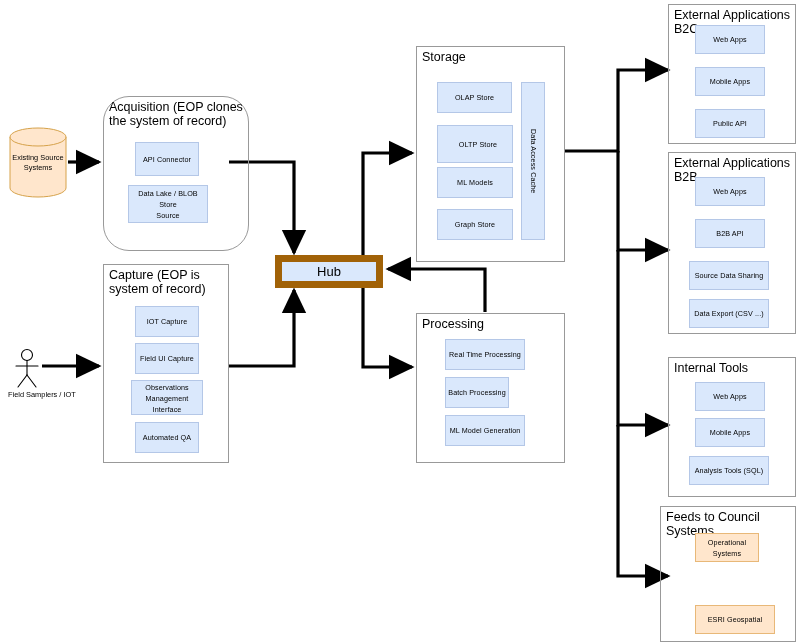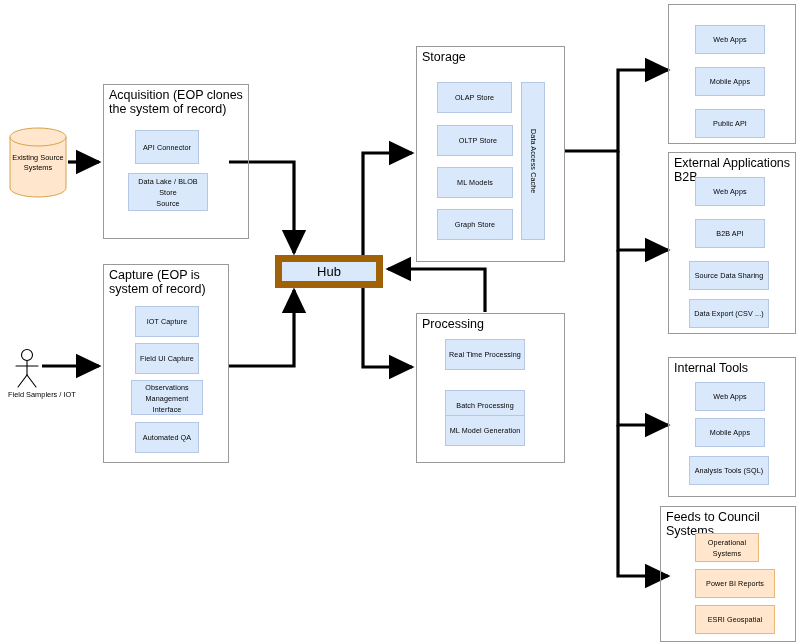--- a/index.html
+++ b/index.html
@@ -151,21 +151,21 @@
 
       <path d="M 618 425 L 618 576 L 668 576"></path>
     </g>
   </svg>
 
   <div class="cyl-label" style="left:4px; top:153px; width:68px;">Existing Source
 Systems</div>
 
   <div class="actor-label" style="left:8px; top:390px;">Field Samplers / IOT</div>
 
-  <div class="group" style="left:103px; top:84px; width:146px; height:155px;">
+  <div class="group" style="left:103px; top:96px; width:146px; height:155px;border-radius:26px;">
     <div class="group-title">Acquisition (EOP clones the system of record)</div>
     <div class="node" style="left:31px; top:45px; width:64px; height:34px;">API Connector</div>
     <div class="node two-line" style="left:24px; top:88px; width:80px; height:38px;">
       <span style="white-space:pre-line;">Data Lake / BLOB Store
 Source</span>
     </div>
   </div>
 
   <div class="group" style="left:103px; top:264px; width:126px; height:199px;">
     <div class="group-title">Capture (EOP is system of record)</div>
@@ -174,34 +174,35 @@
     <div class="node two-line" style="left:27px; top:115px; width:72px; height:35px;text-align:center;">
       <span style="white-space:pre-line;">Observations
 Management Interface</span>
     </div>
     <div class="node" style="left:31px; top:157px; width:64px; height:31px;">Automated QA</div>
   </div>
 
   <div class="group" style="left:416px; top:46px; width:149px; height:216px;">
     <div class="group-title">Storage</div>
     <div class="node" style="left:20px; top:35px; width:75px; height:31px;">OLAP Store</div>
-    <div class="node" style="left:20px; top:78px; width:76px; height:31px;padding-left:8px;">OLTP Store</div>
+    <div class="node" style="left:20px; top:78px; width:76px; height:38px;padding-left:8px;">OLTP Store</div>
     <div class="node" style="left:20px; top:120px; width:76px; height:31px;">ML Models</div>
     <div class="node" style="left:20px; top:162px; width:76px; height:31px;">Graph Store</div>
     <div class="node vert" style="left:104px; top:35px; width:24px; height:158px;">Data Access Cache</div>
   </div>
 
   <div class="group" style="left:416px; top:313px; width:149px; height:150px;">
     <div class="group-title">Processing</div>
     <div class="node" style="left:28px; top:25px; width:80px; height:31px;">Real Time Processing</div>
-    <div class="node" style="left:28px; top:76px; width:80px; height:31px;">Batch Processing</div>
+    <div class="node" style="left:28px; top:63px; width:64px; height:31px;">Batch Processing</div>
     <div class="node" style="left:28px; top:101px; width:80px; height:31px;">ML Model Generation</div>
   </div>
 
   <div class="group" style="left:668px; top:4px; width:128px; height:140px;">
+    <div class="group-title">External Applications B2C</div>
     <div class="node" style="left:26px; top:20px; width:70px; height:29px;">Web Apps</div>
     <div class="node" style="left:26px; top:62px; width:70px; height:29px;">Mobile Apps</div>
     <div class="node" style="left:26px; top:104px; width:70px; height:29px;">Public API</div>
   </div>
 
   <div class="group" style="left:668px; top:152px; width:128px; height:182px;">
     <div class="group-title">External Applications B2B</div>
     <div class="node" style="left:26px; top:24px; width:70px; height:29px;">Web Apps</div>
     <div class="node" style="left:26px; top:66px; width:70px; height:29px;">B2B API</div>
     <div class="node" style="left:20px; top:108px; width:80px; height:29px;">Source Data Sharing</div>
@@ -211,19 +212,18 @@
   <div class="group" style="left:668px; top:357px; width:128px; height:140px;">
     <div class="group-title">Internal Tools</div>
     <div class="node" style="left:26px; top:24px; width:70px; height:29px;">Web Apps</div>
     <div class="node" style="left:26px; top:60px; width:70px; height:29px;">Mobile Apps</div>
     <div class="node" style="left:20px; top:98px; width:80px; height:29px;">Analysis Tools (SQL)</div>
   </div>
 
   <div class="group" style="left:660px; top:506px; width:136px; height:136px;">
     <div class="group-title">Feeds to Council Systems</div>
     <div class="node orange" style="left:34px; top:26px; width:64px; height:29px;">Operational Systems</div>
-    <div class="node orange" style="left:34px; top:62px; width:80px; height:29px;">Power BI Reports</div>
     <div class="node orange" style="left:34px; top:98px; width:80px; height:29px;">ESRI Geospatial</div>
   </div>
 
   <div class="hub" style="left:275px; top:255px; width:108px; height:33px;">Hub</div>
 
 </div>
 
 </body></html>

